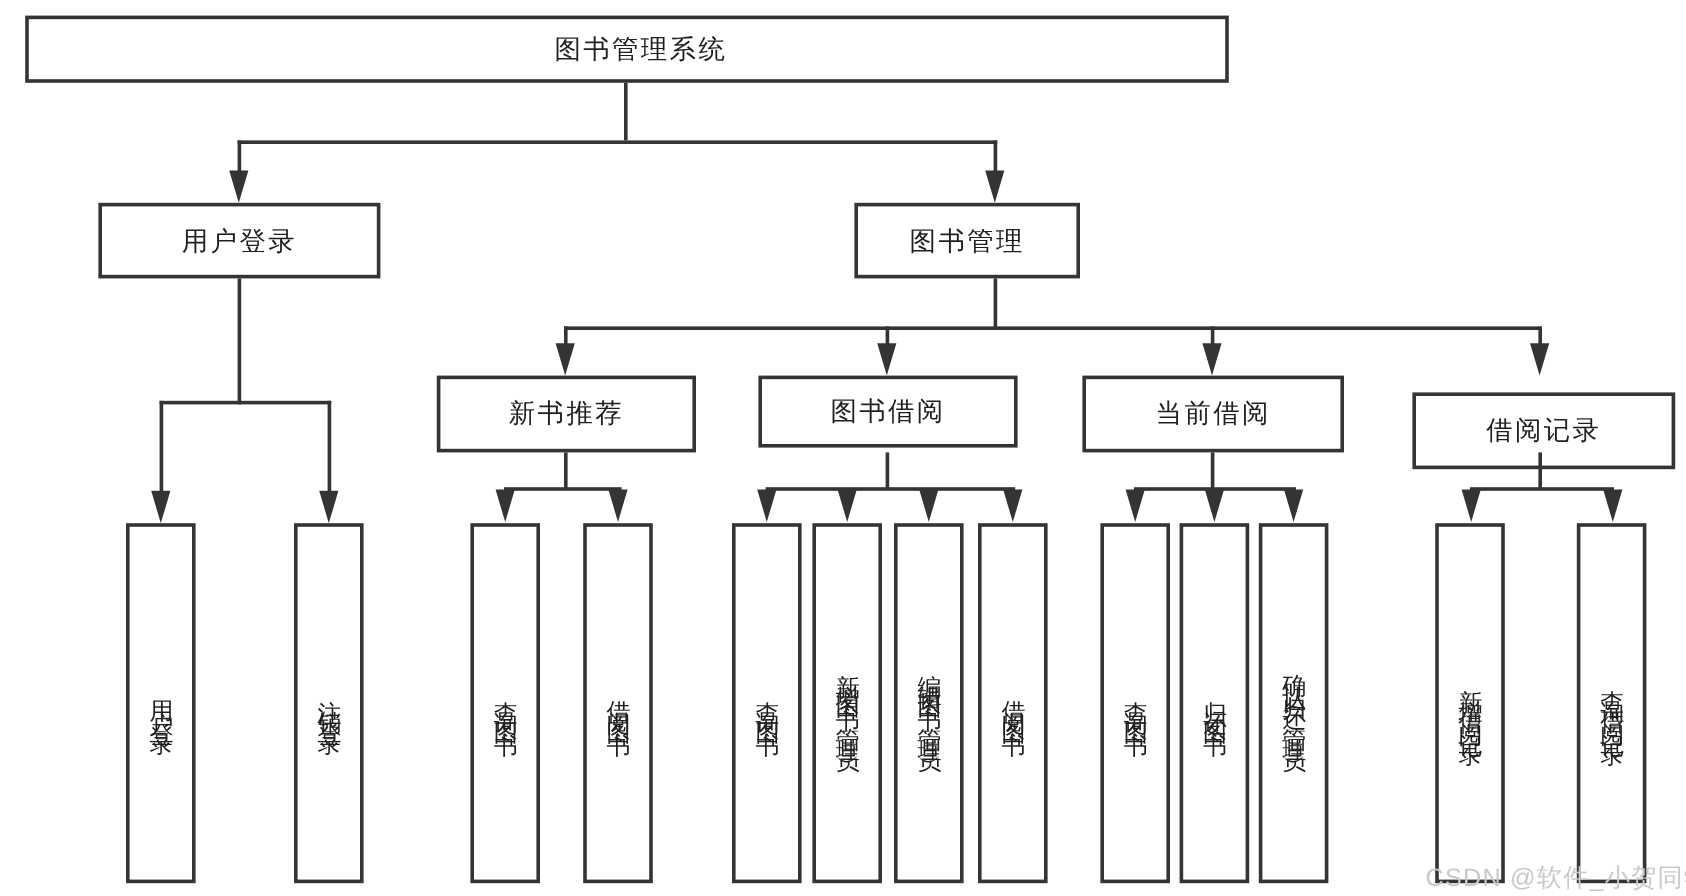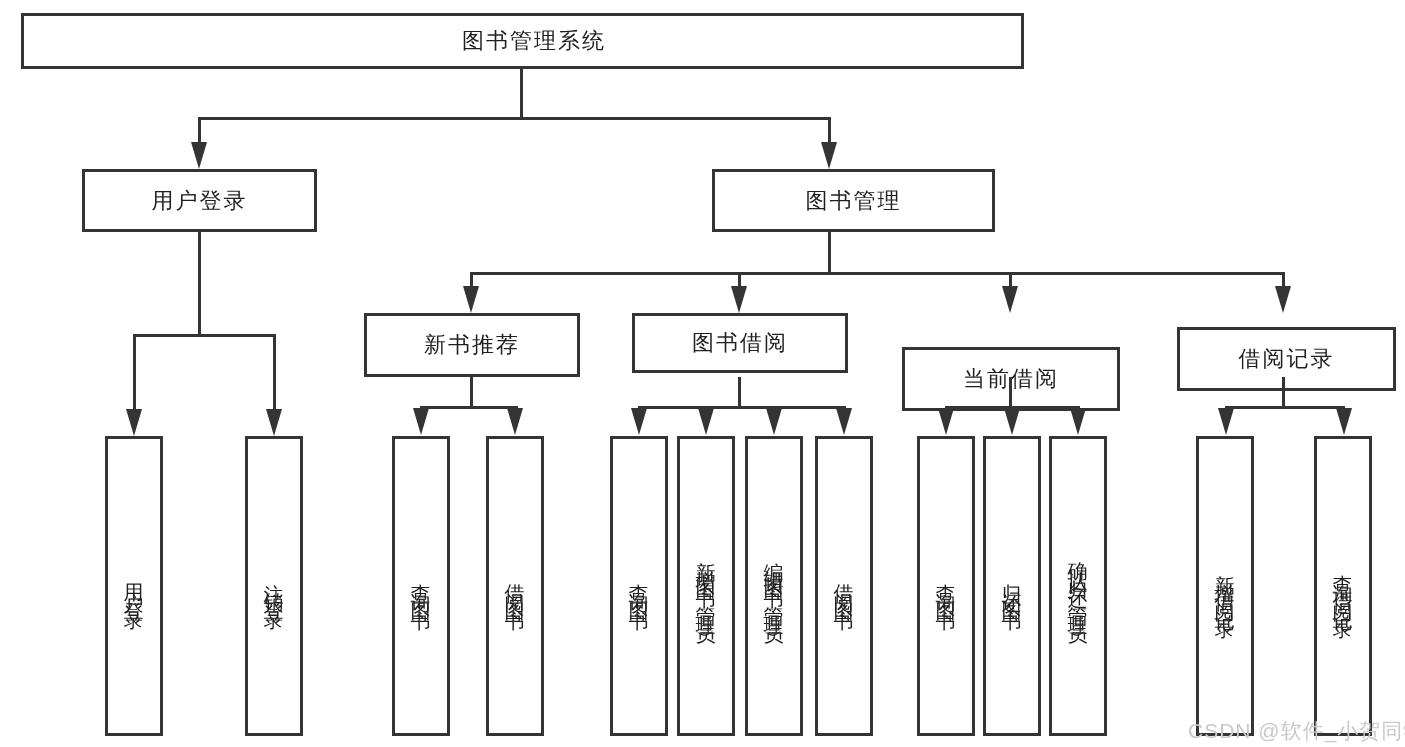--- a/index.html
+++ b/index.html
@@ -47,33 +47,33 @@
 <div class="canvas">
 
   <div class="hbox" style="left:21px;top:13px;width:1003px;height:56px;padding-left:23px;">
     <span>图书管理系统</span>
   </div>
 
   <div class="hbox" style="left:82px;top:169px;width:235px;height:63px;">
     <span>用户登录</span>
   </div>
 
-  <div class="hbox" style="left:712px;top:169px;width:283px;height:63px;">
+  <div class="hbox" style="left:712px;top:169px;width:188px;height:63px;">
     <span>图书管理</span>
   </div>
 
   <div class="hbox" style="left:364px;top:313px;width:216px;height:64px;text-align:right;">
     <span>新书推荐</span>
   </div>
 
   <div class="hbox" style="left:632px;top:313px;width:216px;height:60px;">
     <span>图书借阅</span>
   </div>
 
-  <div class="hbox" style="left:902px;top:313px;width:218px;height:64px;margin-top:34px;">
+  <div class="hbox" style="left:902px;top:313px;width:218px;height:64px;">
     <span>当前借阅</span>
   </div>
 
   <div class="hbox" style="left:1177px;top:327px;width:219px;height:64px;">
     <span>借阅记录</span>
   </div>
 
   <div class="vbox" style="left:105px;">
     <span class="vtext">用户登录</span>
   </div>

